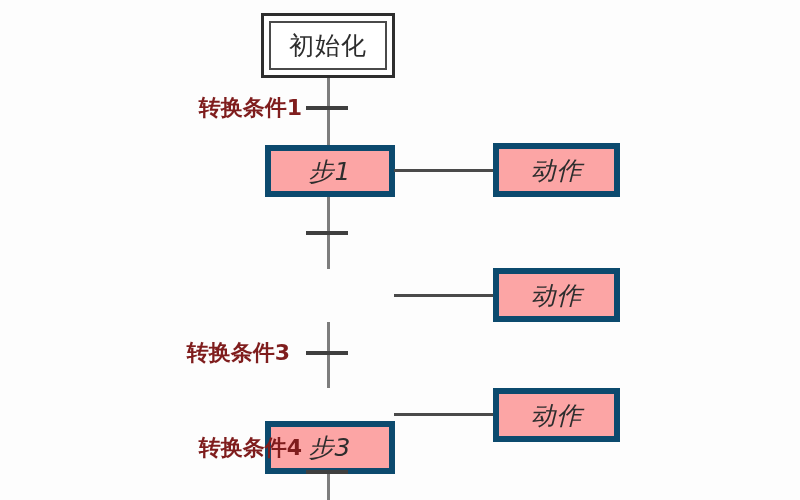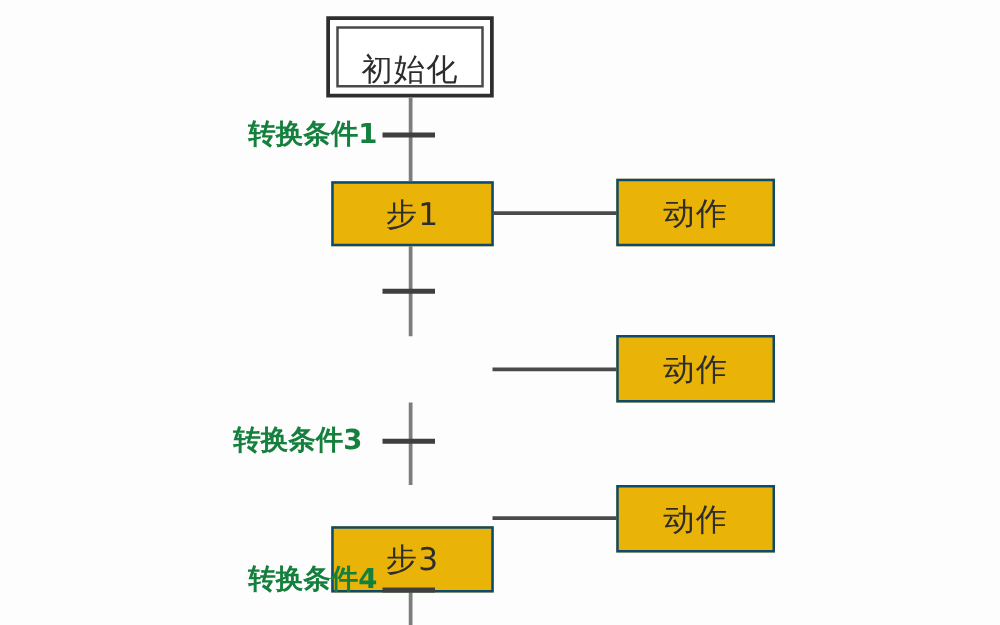--- a/index.html
+++ b/index.html
@@ -17,25 +17,26 @@
     position: relative;
     width: 800px;
     height: 500px;
     background: #fdfdfd;
   }
 
   
   .box {
     position: absolute;
     box-sizing: border-box;
-    background: #eab308;
-    border: 2px solid #0c4a6e;
+    background: #fca5a5;
+    border: 6px solid #0c4a6e;
     display: flex;
     align-items: center;
     justify-content: center;
+    font-style: italic;
   }
   .box-label {
     font-size: 25px;
     color: #2d2d2d;
     letter-spacing: 1px;
     line-height: 1;
     white-space: nowrap;
   }
 
   
@@ -46,21 +47,21 @@
     border: 3px solid #2e2e2e;
     padding: 5px;
   }
   .initial-inner {
     box-sizing: border-box;
     width: 100%;
     height: 100%;
     border: 2px solid #4a4a4a;
     background: #ffffff;
     display: flex;
-    align-items: flex-end;
+    align-items: center;
     justify-content: center;
   }
 
   
   .vline {
     position: absolute;
     width: 3px;
     background: #7d7d7d;
   }
   .hline {
@@ -72,21 +73,21 @@
     position: absolute;
     height: 4px;
     background: #3f3f3f;
   }
 
   
   .cond-label {
     position: absolute;
     font-size: 22px;
     font-weight: bold;
-    color: #15803d;
+    color: #7f1d1d;
     white-space: nowrap;
     text-align: right;
     line-height: 1;
   }
 </style>
 </head>
 <body>
 
 <div id="canvas">
 
@@ -124,15 +125,15 @@
 
   <div class="box" style="left:265px; top:388px; width:130px; height:53px;margin-top:33px;">
     <span class="box-label">步3</span>
   </div>
   <div class="hline" style="left:394px; top:413px; width:100px;"></div>
   <div class="box" style="left:493px; top:388px; width:127px; height:54px;">
     <span class="box-label">动作</span>
   </div>
 
   <div class="tick" style="left:306px; top:470px; width:42px;"></div>
-  <div class="cond-label" style="left:160px; top:437px; width:142px;margin-top:16px;">转换条件4</div>
+  <div class="cond-label" style="left:160px; top:437px; width:142px;">转换条件4</div>
 
 </div>
 
 </body></html>

